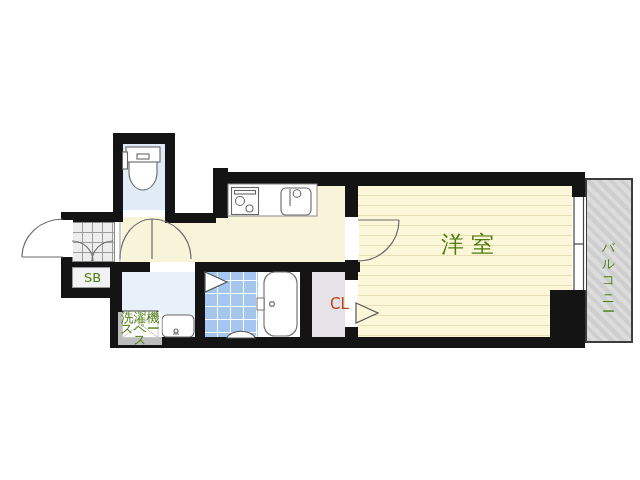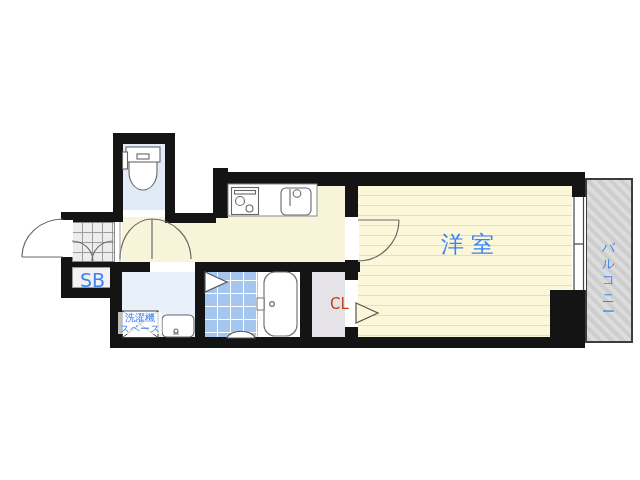--- a/index.html
+++ b/index.html
@@ -3,21 +3,21 @@
 <meta charset="utf-8">
 <style>
   html,body{margin:0;padding:0;background:#fff;}
   #stage{
     position:relative;width:640px;height:480px;background:#ffffff;overflow:hidden;
     font-family:"DejaVu Sans","Liberation Sans",sans-serif;
   }
   .abs{position:absolute;}
   .wall{position:absolute;background:#141414;}
   .gap{position:absolute;background:#ffffff;}
-  .room-label{position:absolute;color:#3b82f6;line-height:1;text-align:center;}
+  .room-label{position:absolute;color:#4d7c0f;line-height:1;text-align:center;}
   
   .toilet-room{background:#e1ebf7;}
   .hall{background:#f8f4da;}
   .washroom{background:#e8f0fa;}
   .closet{background:#e5e3e8;}
   .tub-area{background:#ffffff;}
   .sb-box{background:#f2f2f4;border:1px solid #999;box-sizing:border-box;}
   .main-room{
     background:repeating-linear-gradient(to bottom,#fbf7d8 0px,#fbf7d8 9px,#e9dfb4 9px,#e9dfb4 10px);
   }
@@ -161,20 +161,20 @@
 
     <path d="M227,338 C230,329 252,329 255,338 Z" fill="#ffffff" stroke="#555" stroke-width="1.1"></path>
   </svg>
 
   <div class="room-label" style="left:371px;top:233px;width:200px;font-size:23px;letter-spacing:7px;">洋室</div>
 
   <div class="room-label vertical-text" style="left:602px;top:224px;height:92px;font-size:13px;">バルコニー</div>
 
   <div class="room-label" style="left:312px;top:297px;width:55px;font-size:15px;color:#c2410c;">CL</div>
 
-  <div class="room-label" style="left:72px;top:271px;width:41px;font-size:19px;">SB</div>
+  <div class="room-label" style="left:72px;top:271px;width:41px;font-size:13px;">SB</div>
 
-  <div class="room-label" style="left:118px;top:312px;width:44px;font-size:10px;line-height:11px;background:rgba(255,255,255,0.72);">
+  <div class="room-label" style="left:118px;top:312px;width:44px;font-size:13px;line-height:11px;background:rgba(255,255,255,0.72);">
     <span>洗濯機</span><br>
     <span>スペース</span>
   </div>
 
 </div>
 
 </body></html>

